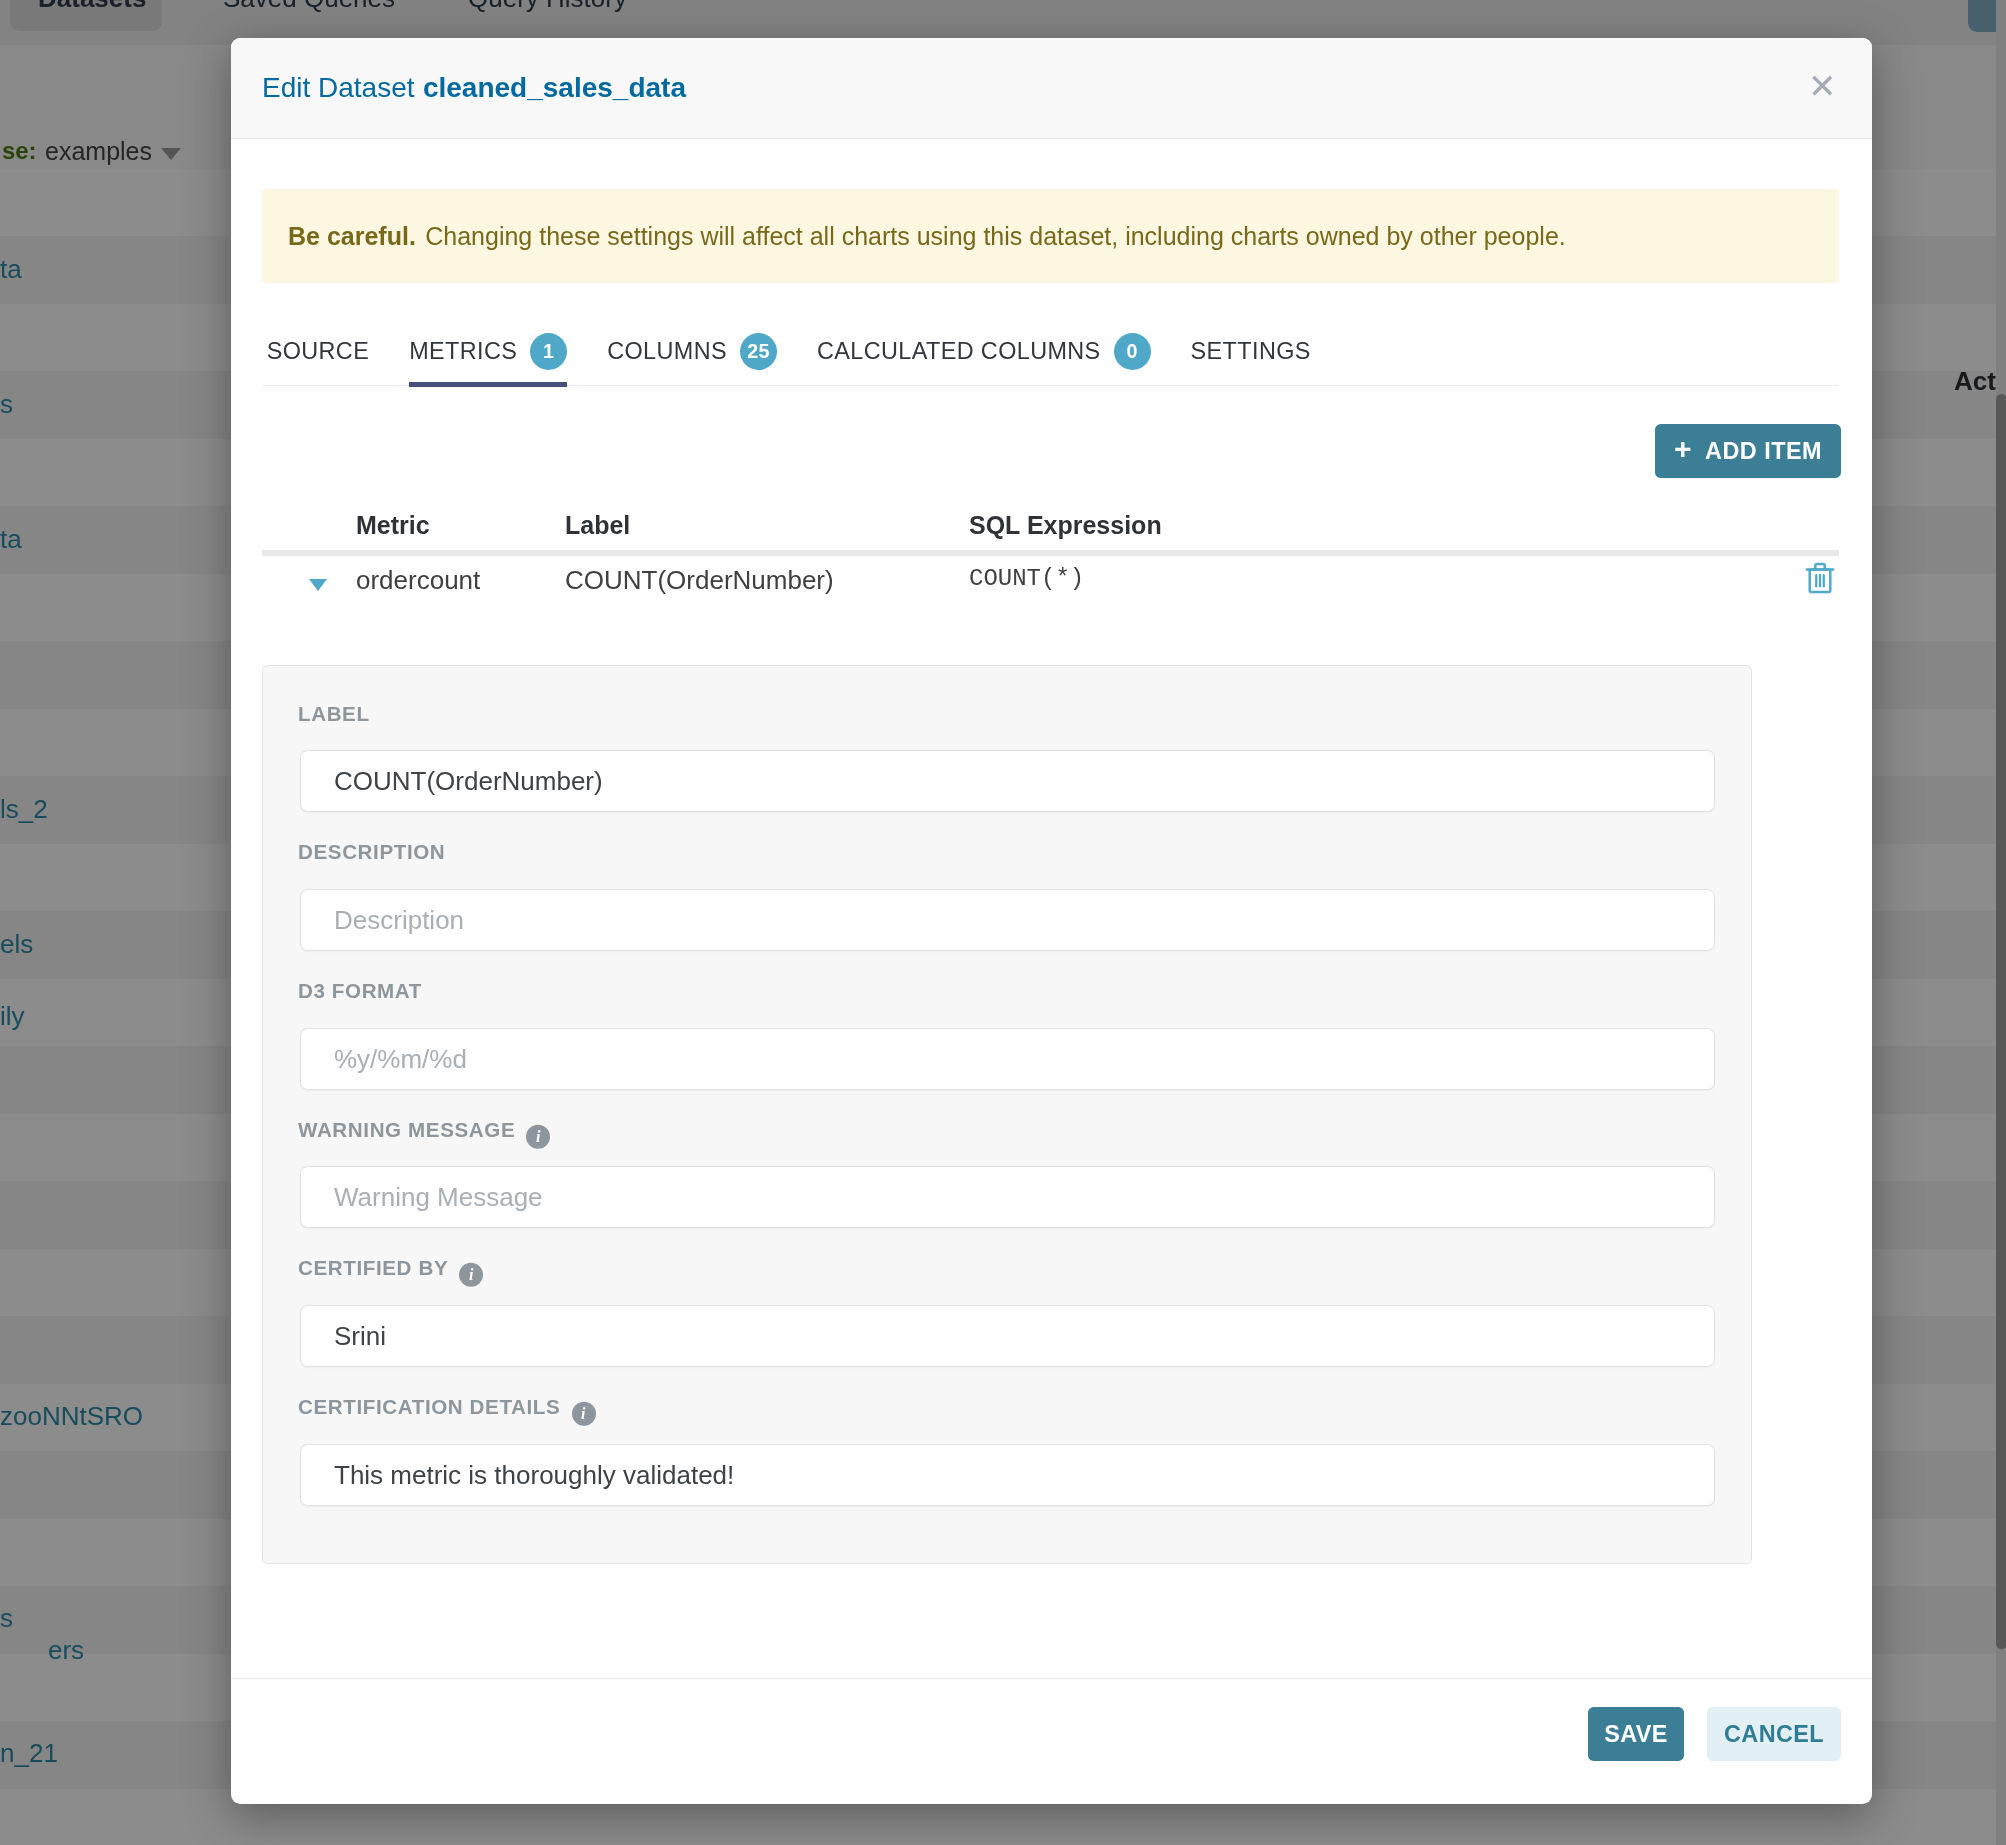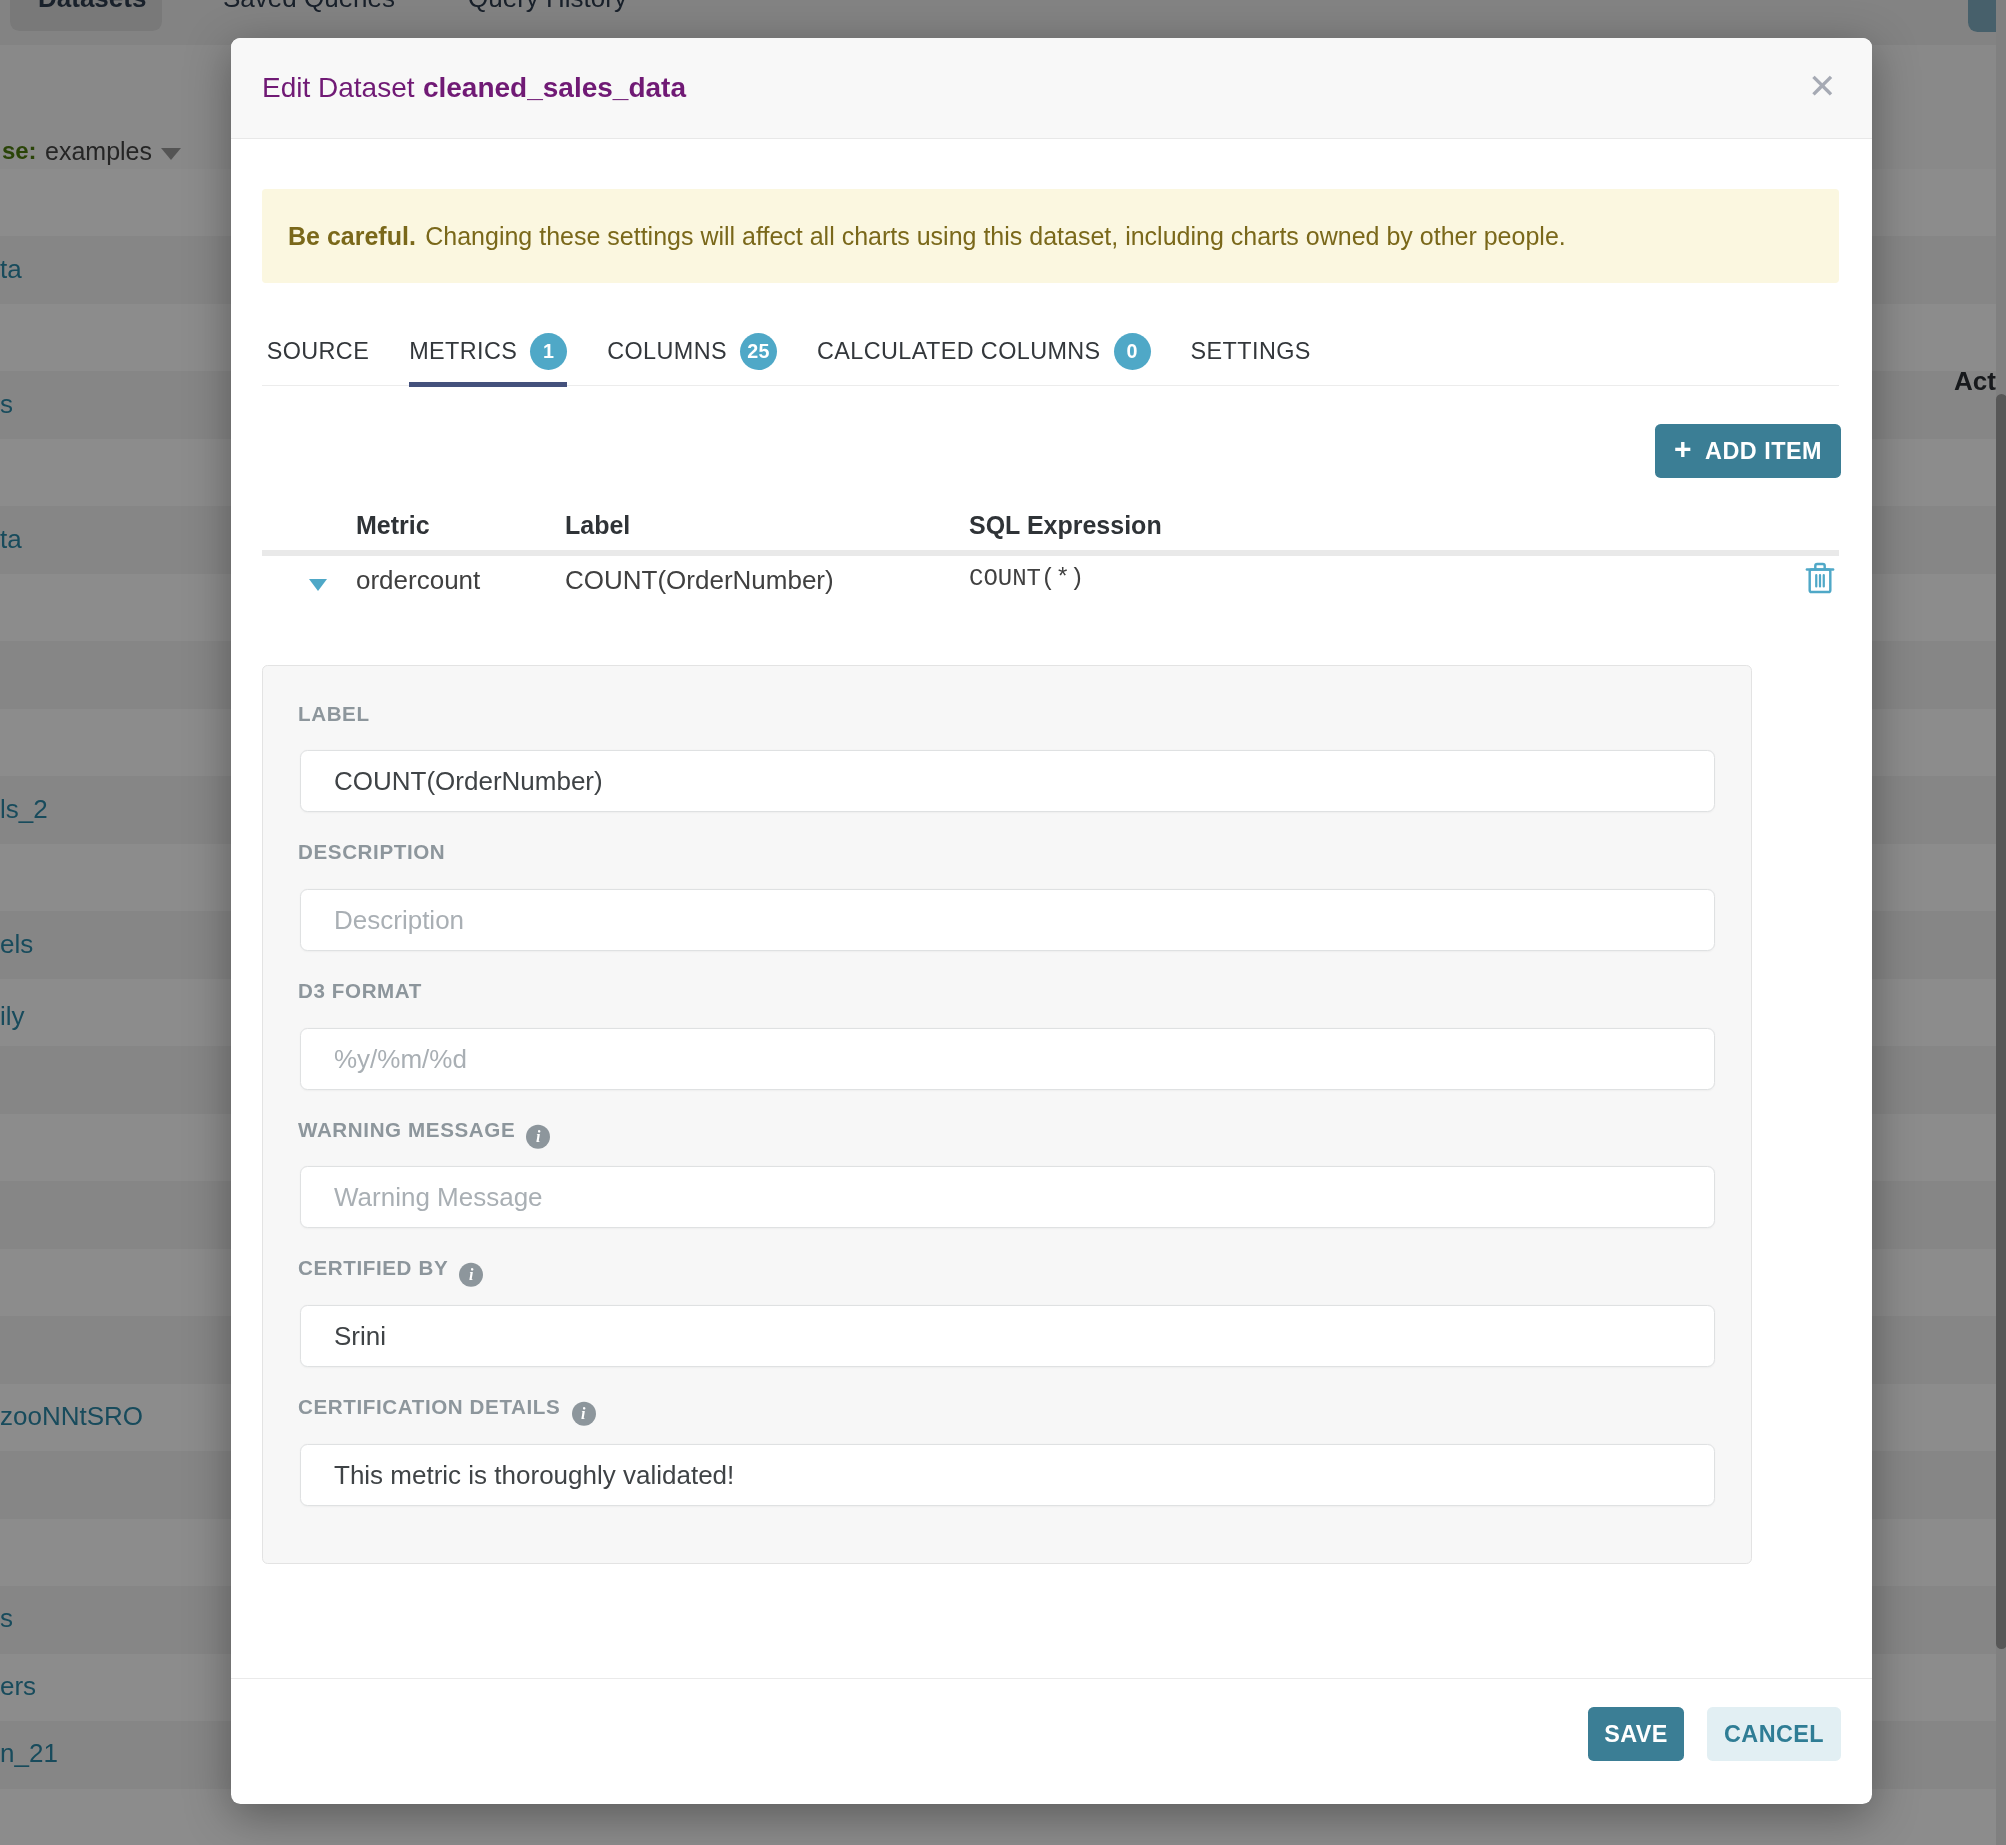--- a/index.html
+++ b/index.html
@@ -25,21 +25,21 @@
   .bg-scroll{position:absolute;right:0;top:0;width:11.2px;height:100%;background:#E9E9E9;}
   .bg-thumb{position:absolute;right:0;top:394px;width:11.2px;height:1255px;background:#9E9E9E;border-radius:5.6px;}
 
   .overlay{position:absolute;inset:0;background:rgba(0,0,0,0.45);}
 
   
   .modal{position:absolute;left:231px;top:38px;width:1641px;height:1766px;background:#fff;border-radius:9.4px;
          box-shadow:0 11.2px 45px rgba(0,0,0,0.35);}
   .m-header{position:absolute;left:0;top:0;width:100%;height:100px;background:#F8F8F8;
             border-bottom:0.9px solid #E8E8E8;border-radius:9.4px 9.4px 0 0;}
-  .m-title{position:absolute;left:31px;top:0;height:100px;line-height:100px;font-size:28px;color:#701a75;white-space:nowrap;}
+  .m-title{position:absolute;left:31px;top:0;height:100px;line-height:100px;font-size:28px;color:#0369a1;white-space:nowrap;}
   .m-title b{font-weight:700;margin-left:8.4px;}
   .m-close{position:absolute;right:28px;top:0;height:100px;line-height:97px;font-size:34px;color:#A6AAB4;cursor:pointer;padding:0 7.5px;}
 
   .warning{position:absolute;left:31px;top:151px;width:1577px;height:94px;background:#FBF7E0;border-radius:3.7px;
            font-size:25px;color:#7A681A;line-height:94px;white-space:nowrap;overflow:hidden;}
   .warning .w-inner{margin-left:26px;}
   .warning b{font-weight:700;margin-right:9.4px;}
 
   .tabs{position:absolute;left:31px;top:280px;width:1577px;height:67px;display:flex;align-items:center;gap:40px;
         border-bottom:1.9px solid #ECECEC;}
@@ -105,21 +105,21 @@
     <div class="bg-table">
       <span class="bg-actions">Actio</span>
       <span class="bg-link" style="top:85px;">ta</span>
       <span class="bg-link" style="top:220px;">s</span>
       <span class="bg-link" style="top:355px;">ta</span>
       <span class="bg-link" style="top:625px;">ls_2</span>
       <span class="bg-link" style="top:760px;">els</span>
       <span class="bg-link" style="top:832px;">ily</span>
       <span class="bg-link" style="top:1232px;">zooNNtSRO</span>
       <span class="bg-link" style="top:1434px;">s</span>
-      <span class="bg-link" style="top:1502px;">ers</span>
+      <span class="bg-link" style="top:1466px;padding-left:48px;">ers</span>
       <span class="bg-link" style="top:1569px;">n_21</span>
     </div>
     <div class="bg-scroll">
       <div class="bg-thumb"></div>
     </div>
   </div>
 
   <div class="overlay"></div>
 
   <div class="modal">

